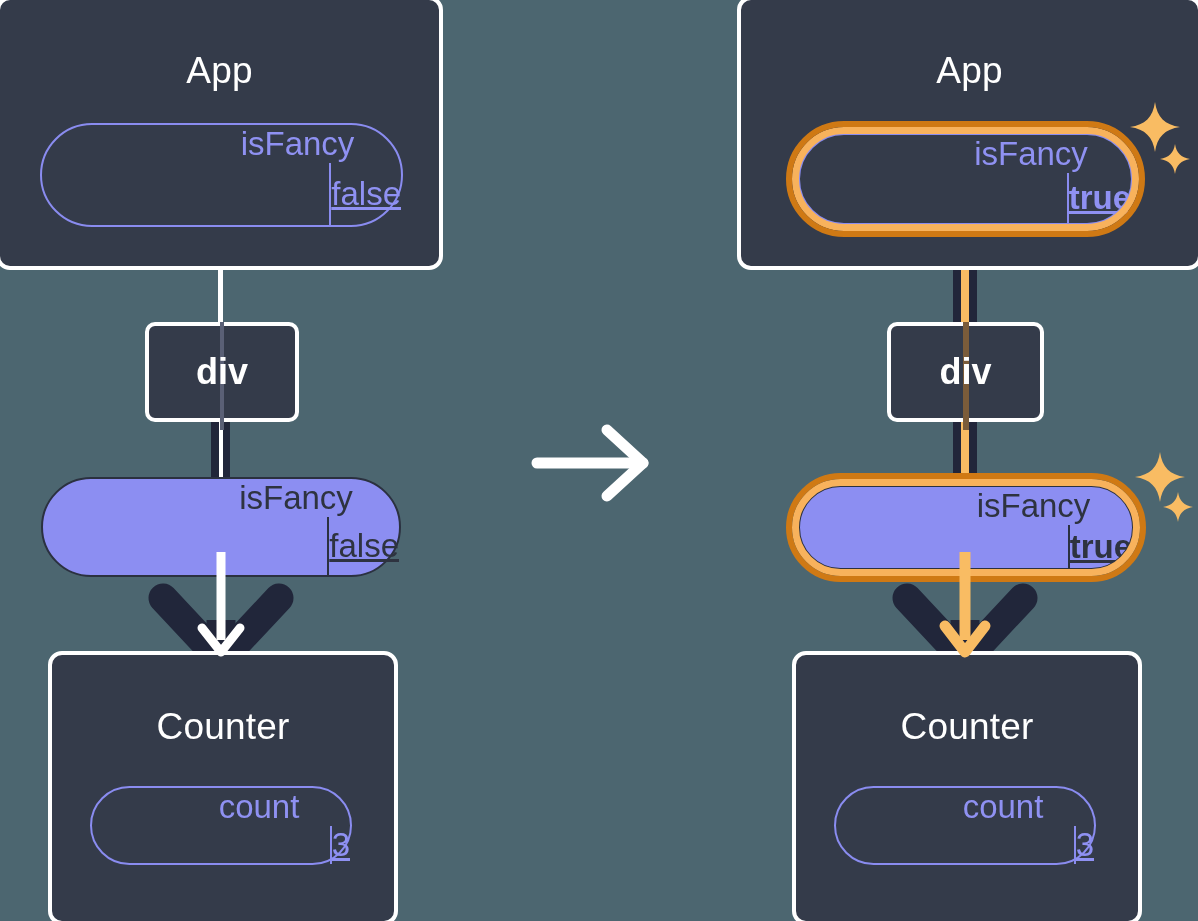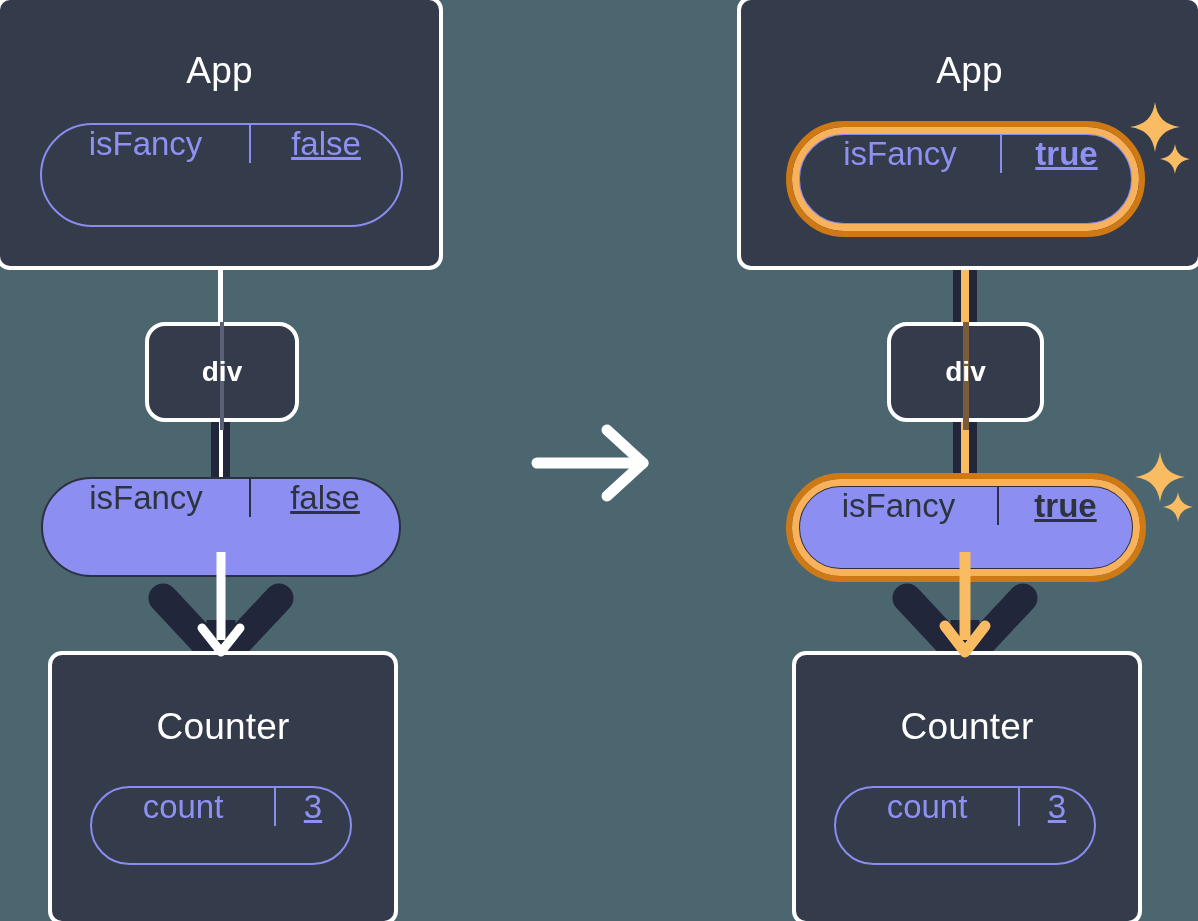--- a/index.html
+++ b/index.html
@@ -26,36 +26,37 @@
     text-align:center;
     color:#ffffff;
     font-size:37px;
     font-weight:400;
     letter-spacing:.2px;
   }
   .divbox{
     position:absolute;
     background:#343b4a;
     border:4px solid #ffffff;
-    border-radius:20px;
+    border-radius:10px;
     box-sizing:border-box;
     display:flex;align-items:center;justify-content:center;
-    color:#ffffff;font-size:28px;font-weight:700;
+    color:#ffffff;font-size:36px;font-weight:700;
     z-index:6;
   }
   .divbox span{position:relative;z-index:2;}
 
   
   .pill{
     position:absolute;
     box-sizing:border-box;
     display:flex;
-    align-items:flex-start;
+    align-items:flex-end;
     border-radius:999px;
     z-index:7;
+    flex-direction:column;
   }
   .pill .cell{
     display:flex;align-items:center;justify-content:center;
     box-sizing:border-box;
   }
   .pill .cell.k{flex:0 0 auto;}
   .pill .cell.v{flex:1 1 auto;text-decoration:underline;}
 
   
   .pill.outline{

